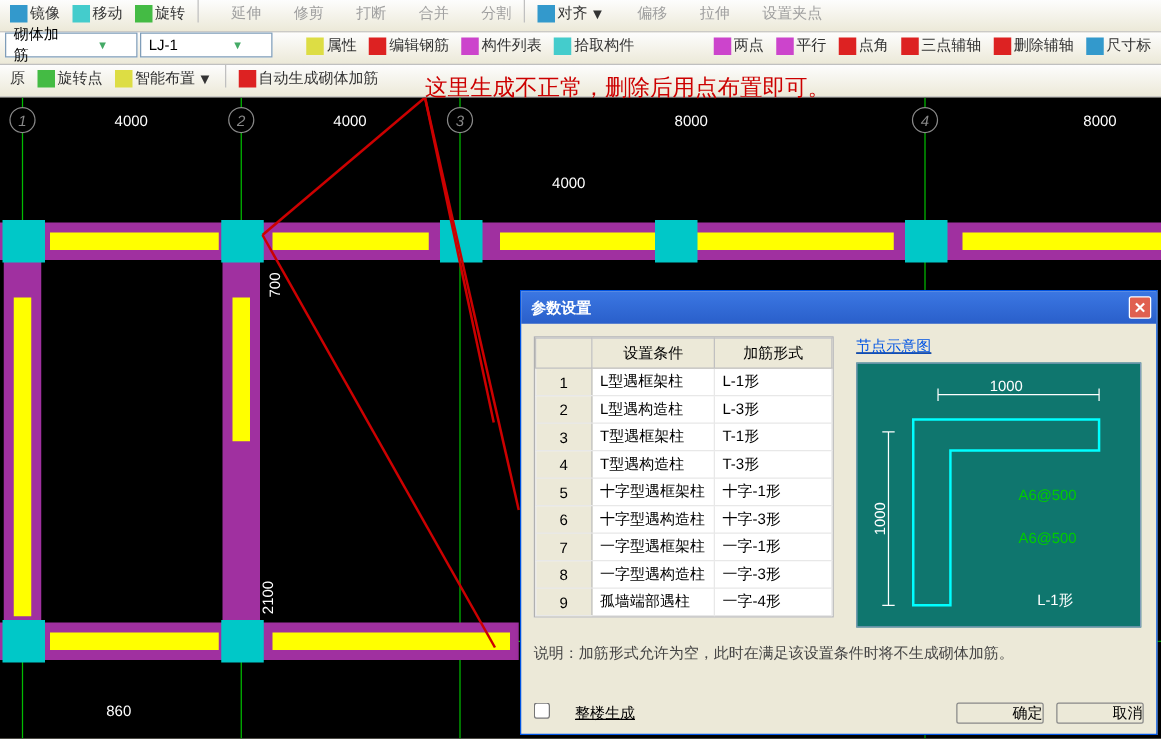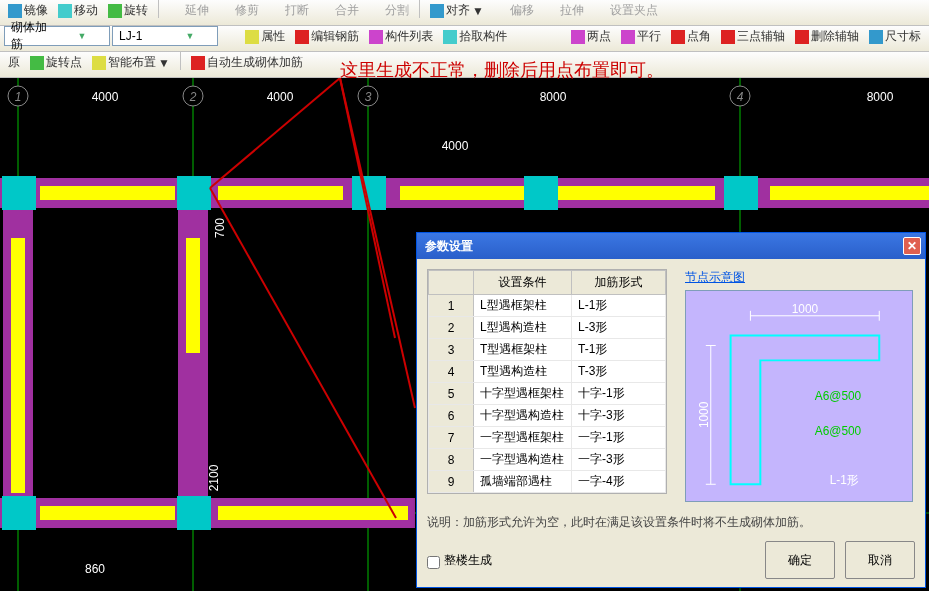--- a/index.html
+++ b/index.html
@@ -27,27 +27,27 @@
 .dlg-title { height: 26px; background: linear-gradient(#3b77e3, #2a5fca); color: #fff; display: flex; align-items: center; justify-content: space-between; padding: 0 4px 0 8px; font-weight: bold; }
 .dlg-close { width: 18px; height: 18px; background: #e06050; border: 1px solid #fff; border-radius: 2px; display: flex; align-items: center; justify-content: center; color: #fff; font-weight: bold; cursor: pointer; }
 .dlg-body { padding: 10px; }
 .param-table { border: 1px solid #b0b0b0; background: #fff; width: 240px; float: left; }
 .param-table table { width: 100%; border-collapse: collapse; }
 .param-table th { background: #ece9d8; border: 1px solid #c0c0c0; padding: 3px 22px; font-weight: normal; text-align: center; }
 .param-table td { border: 1px solid #e8e8e8; padding: 2px 6px; }
 .param-table td.idx { width: 20px; text-align: center; background: #ece9d8; border-right: 1px solid #c0c0c0; }
 .preview { float: right; width: 230px; text-decoration: underline; }
 .preview-label { color: #0054e3; text-decoration: underline; }
-.preview-canvas { width: 228px; height: 212px; background: #c4b5fd; border: 1px solid #7f9db9; margin-top: 4px; }
+.preview-canvas { width: 228px; height: 212px; background: #0f766e; border: 1px solid #7f9db9; margin-top: 4px; }
 .desc { clear: both; padding-top: 12px; color: #444; }
 .dlg-footer { position: absolute; bottom: 8px; left: 10px; right: 10px; display: flex; align-items: center; justify-content: space-between; }
-.chk { display: flex; align-items: flex-end; gap: 4px; }
+.chk { display: flex; align-items: flex-start; gap: 20px; text-decoration: underline; }
 .chk input { width: 13px; height: 13px; }
 .btns { display: flex; gap: 10px; }
-.btn { width: 70px; height: 38px; background: #ece9d8; border: 1px solid #888; border-radius: 2px; display: flex; align-items: center; justify-content: center; cursor: pointer; }
+.btn { width: 70px; height: 17px; background: #ece9d8; border: 1px solid #888; border-radius: 2px; display: flex; align-items: center; justify-content: flex-end; cursor: pointer; }
 
 
 .i-red { background: #d22; }
 .i-blue { background: #39c; }
 .i-grn { background: #4b4; }
 .i-ylw { background: #dd4; }
 .i-mag { background: #c4c; }
 .i-cyan { background: #4cc; }
 </style>
 </head>

